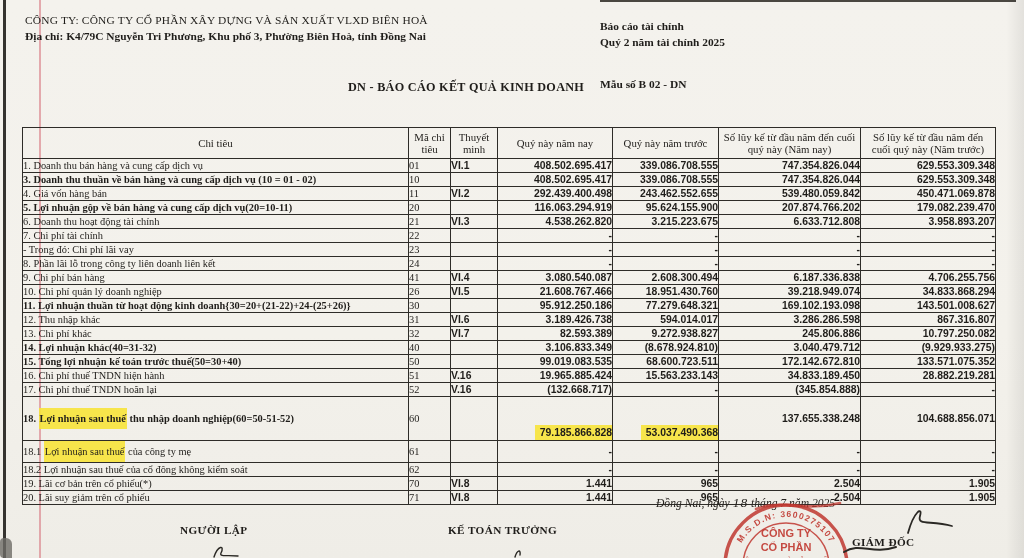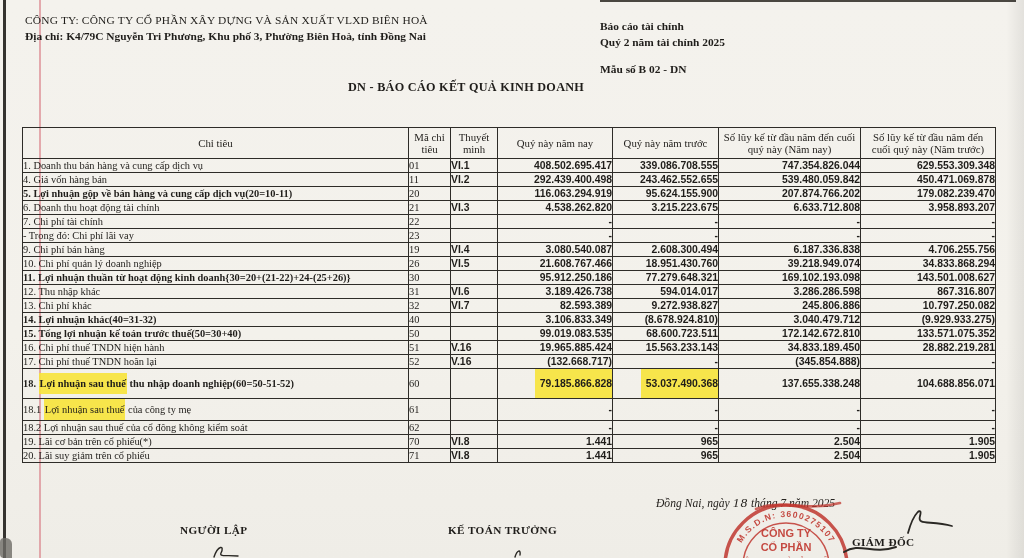--- a/index.html
+++ b/index.html
@@ -11,36 +11,36 @@
   .scan-edge-left{position:absolute;left:3px;top:0;width:3px;height:558px;background:#35332f;}
   .margin-line{position:absolute;left:39px;top:0;width:2px;height:558px;background:rgba(214,110,120,0.55);}
   .scan-line-top{position:absolute;left:600px;top:0;width:416px;height:2px;background:#4a4741;}
   .scan-blob{position:absolute;left:0;top:538px;width:12px;height:20px;background:#6e6c66;border-radius:4px 6px 0 4px;opacity:.8;}
   .scan-shade-right{position:absolute;right:0;top:0;width:18px;height:558px;background:linear-gradient(90deg,rgba(0,0,0,0) 0%,rgba(0,0,0,0.07) 100%);}
   
   .hdr-left{position:absolute;left:25px;top:13px;font-size:11.4px;line-height:15.5px;}
   .hdr-left .l1{font-weight:normal;letter-spacing:.2px;}
   .hdr-left .l2,.hdr-left .l3{font-weight:bold;}
   .hdr-right{position:absolute;left:600px;top:19px;font-size:11.4px;line-height:15.5px;font-weight:600;}
-  .hdr-right .form{margin-top:12px;}
+  .hdr-right .form{margin-top:27px;}
   .doc-title{position:absolute;left:0;top:80px;width:900px;text-align:center;font-size:12.2px;font-weight:bold;letter-spacing:.3px;padding-left:16px;}
   
   table.report{position:absolute;left:22px;top:127px;width:973px;border-collapse:collapse;table-layout:fixed;}
   table.report th,table.report td{border:1px solid #2e2c28;overflow:hidden;white-space:nowrap;}
   table.report th{font-weight:normal;font-size:10.8px;text-align:center;vertical-align:middle;
                   padding:1px 2px;line-height:12.5px;white-space:normal;height:28px;}
   table.report td{height:13px;padding:0;font-size:10.4px;line-height:13px;vertical-align:middle;}
   td.c-label{padding-left:3px;}
   td.c-ma{padding-left:4px;font-size:10.4px;}
   td.c-tm{padding-left:4px;font-family:"Liberation Sans","DejaVu Sans",sans-serif;font-size:9.8px;font-weight:600;}
   td.c-v{text-align:right;padding-right:7px;font-family:"Liberation Sans","DejaVu Sans",sans-serif;
          font-size:10.2px;font-weight:bold;}
   tr.bold td.c-label{font-weight:bold;}
   .mark{background:rgba(247,227,58,0.9);}
-  .num-mark{display:inline-block;padding:8px 5px;margin-right:-5px;}
+  .num-mark{display:inline-block;padding:1px 5px;margin-right:-5px;margin-top:28px;}
   .lbl-mark{display:inline-block;padding:4px 1px;}
   
   .date-line{position:absolute;left:656px;top:495px;font-style:italic;font-size:11.6px;color:#272420;}
   .date-line .handwrite{font-size:13.5px;letter-spacing:1px;}
   .sig{position:absolute;top:524px;font-weight:bold;font-size:11.2px;letter-spacing:.4px;}
   .sig-left{left:180px;} .sig-center{left:448px;} .sig-right{left:852px;margin-top:12px;}
   .stamp-svg{position:absolute;left:700px;top:498px;}
   .ink{position:absolute;}
 </style>
 </head>
@@ -91,20 +91,29 @@
     <tbody>
         <tr>
       <td class="c-label">1. Doanh thu bán hàng và cung cấp dịch vụ</td>
       <td class="c-ma">01</td>
       <td class="c-tm">VI.1</td>
       <td class="c-v">408.502.695.417</td>
       <td class="c-v">339.086.708.555</td>
       <td class="c-v">747.354.826.044</td>
       <td class="c-v">629.553.309.348</td>
     </tr>
+        <tr class="bold">
+      <td class="c-label">3. Doanh thu thuần về bán hàng và cung cấp dịch vụ (10 = 01 - 02)</td>
+      <td class="c-ma">10</td>
+      <td class="c-tm"></td>
+      <td class="c-v">408.502.695.417</td>
+      <td class="c-v">339.086.708.555</td>
+      <td class="c-v">747.354.826.044</td>
+      <td class="c-v">629.553.309.348</td>
+    </tr>
         <tr>
       <td class="c-label">4. Giá vốn hàng bán</td>
       <td class="c-ma">11</td>
       <td class="c-tm">VI.2</td>
       <td class="c-v">292.439.400.498</td>
       <td class="c-v">243.462.552.655</td>
       <td class="c-v">539.480.059.842</td>
       <td class="c-v">450.471.069.878</td>
     </tr>
         <tr class="bold">
@@ -137,22 +146,31 @@
         <tr>
       <td class="c-label"> - Trong đó: Chi phí lãi vay</td>
       <td class="c-ma">23</td>
       <td class="c-tm"></td>
       <td class="c-v">-</td>
       <td class="c-v">-</td>
       <td class="c-v">-</td>
       <td class="c-v">-</td>
     </tr>
         <tr>
+      <td class="c-label">8. Phần lãi lỗ trong công ty liên doanh liên kết</td>
+      <td class="c-ma">24</td>
+      <td class="c-tm"></td>
+      <td class="c-v">-</td>
+      <td class="c-v">-</td>
+      <td class="c-v">-</td>
+      <td class="c-v">-</td>
+    </tr>
+        <tr>
       <td class="c-label">9. Chi phí bán hàng</td>
-      <td class="c-ma">19</td>
+      <td class="c-ma">41</td>
       <td class="c-tm">VI.4</td>
       <td class="c-v">3.080.540.087</td>
       <td class="c-v">2.608.300.494</td>
       <td class="c-v">6.187.336.838</td>
       <td class="c-v">4.706.255.756</td>
     </tr>
         <tr>
       <td class="c-label">10. Chi phí quản lý doanh nghiệp</td>
       <td class="c-ma">26</td>
       <td class="c-tm">VI.5</td>

